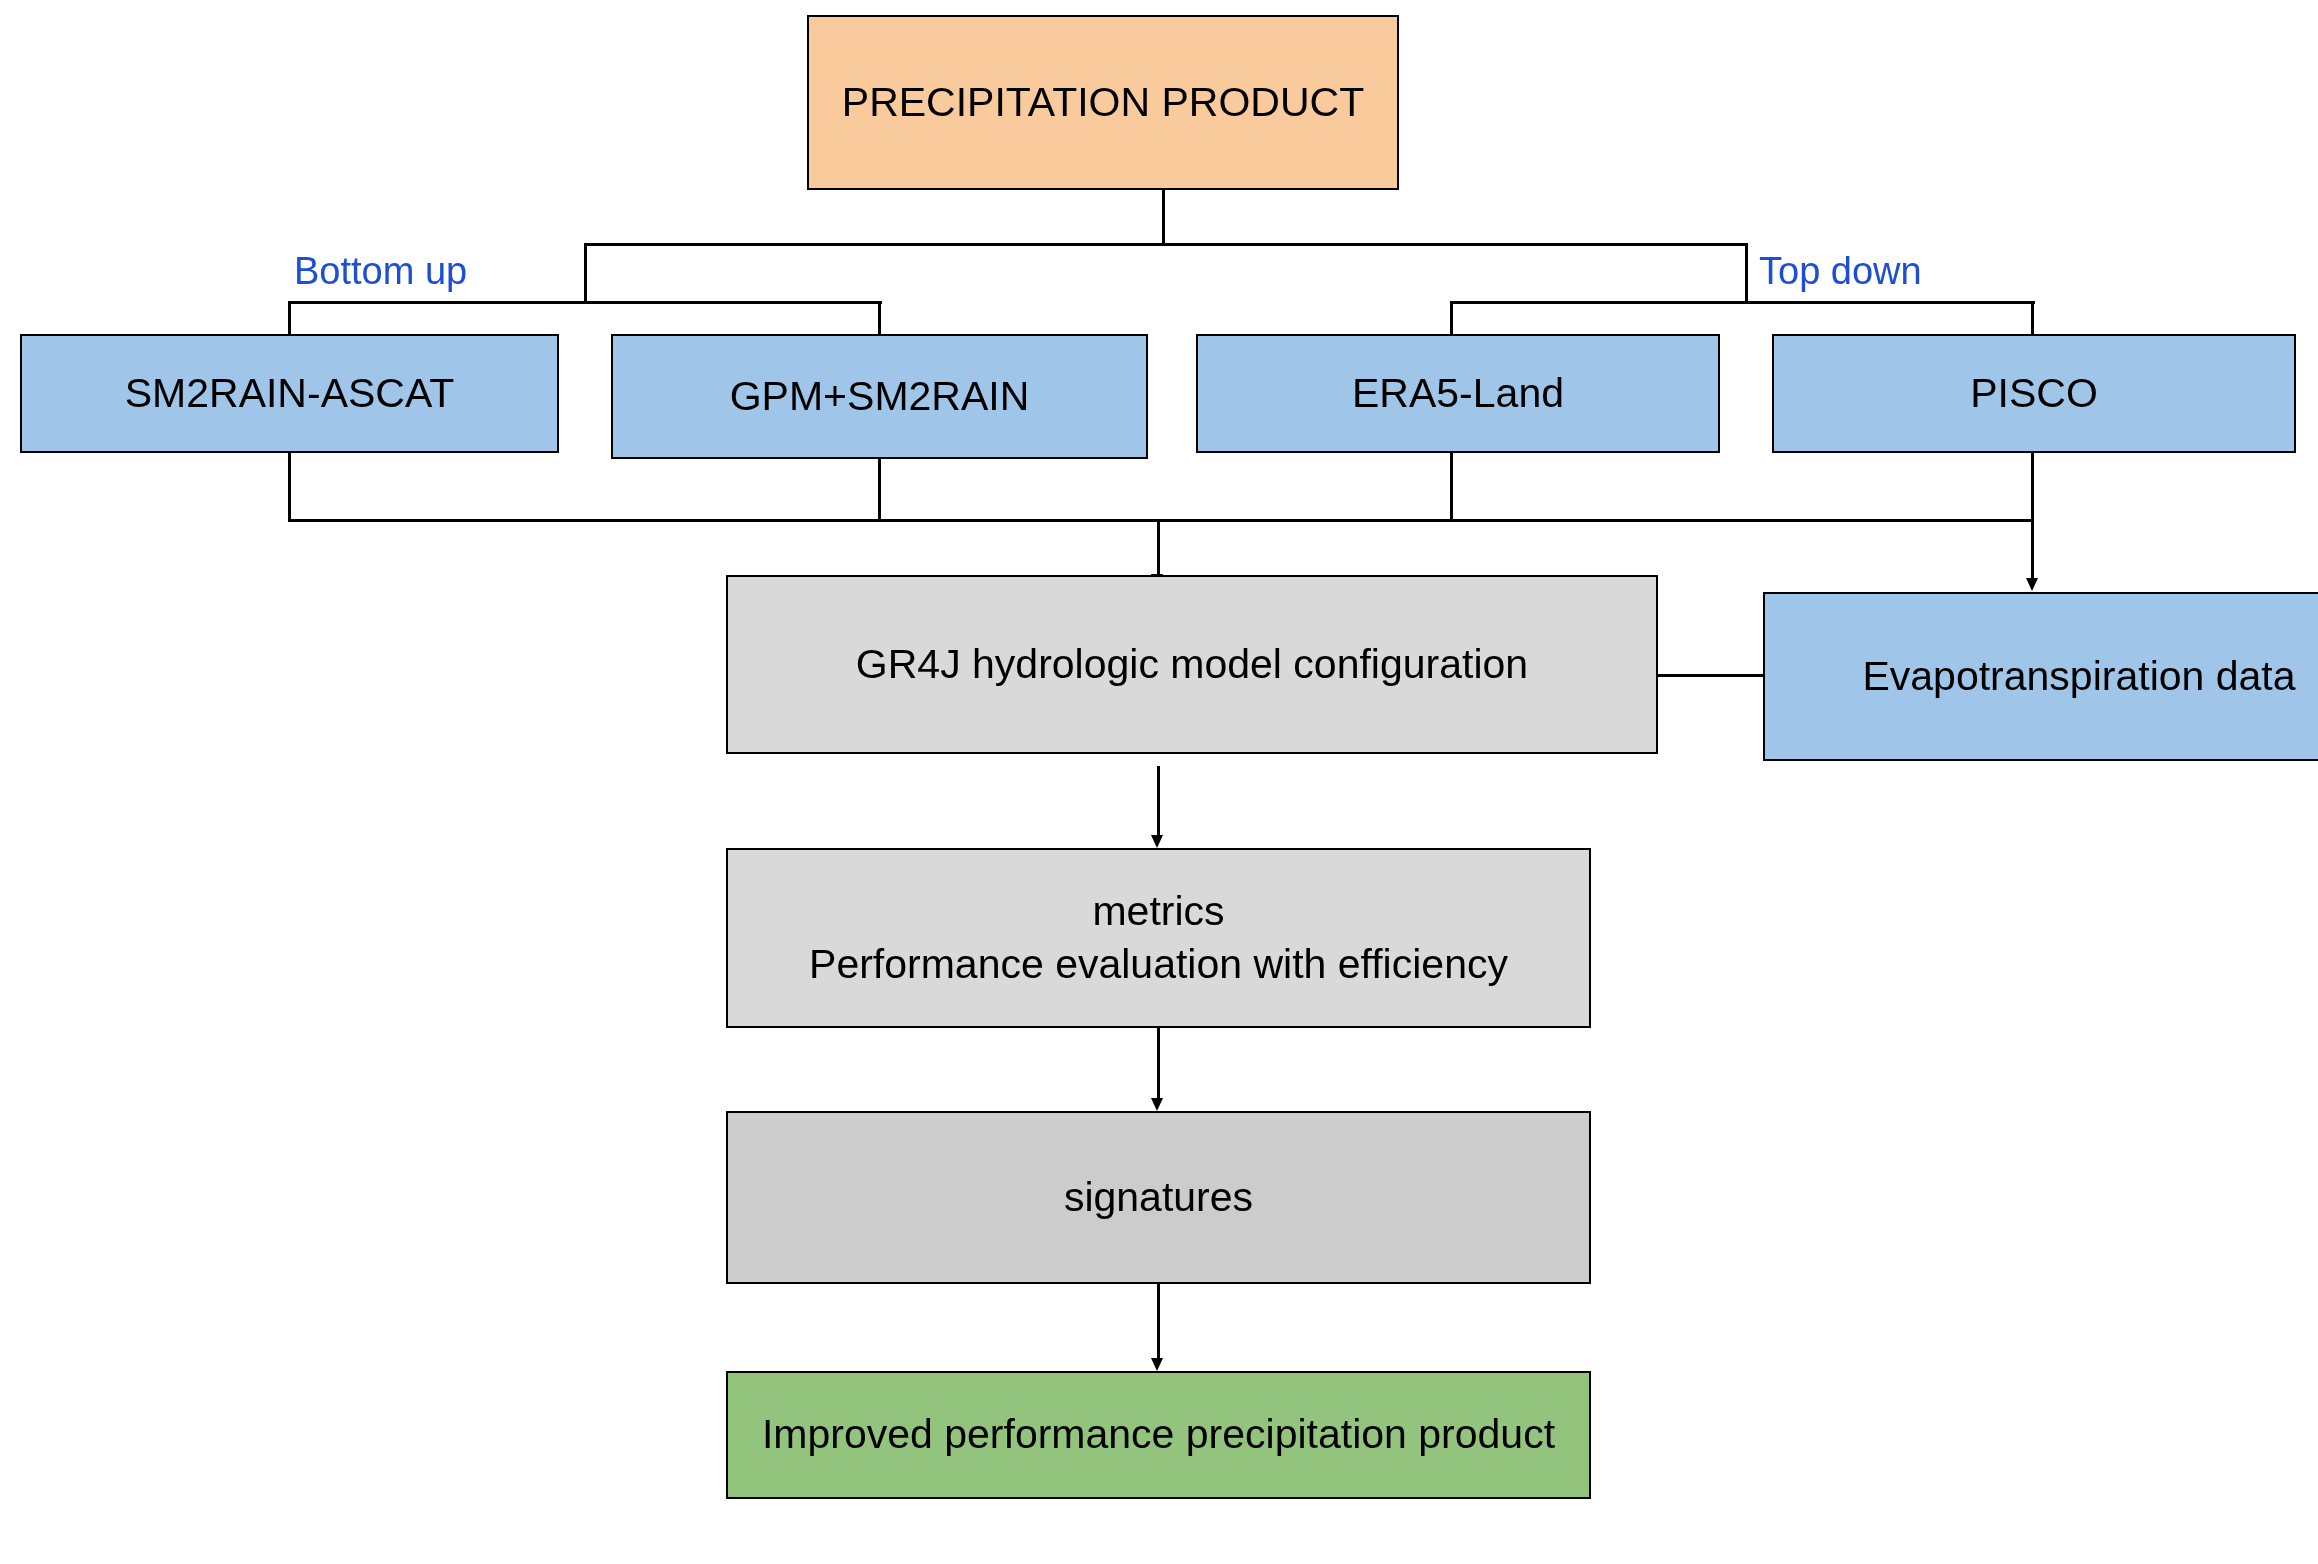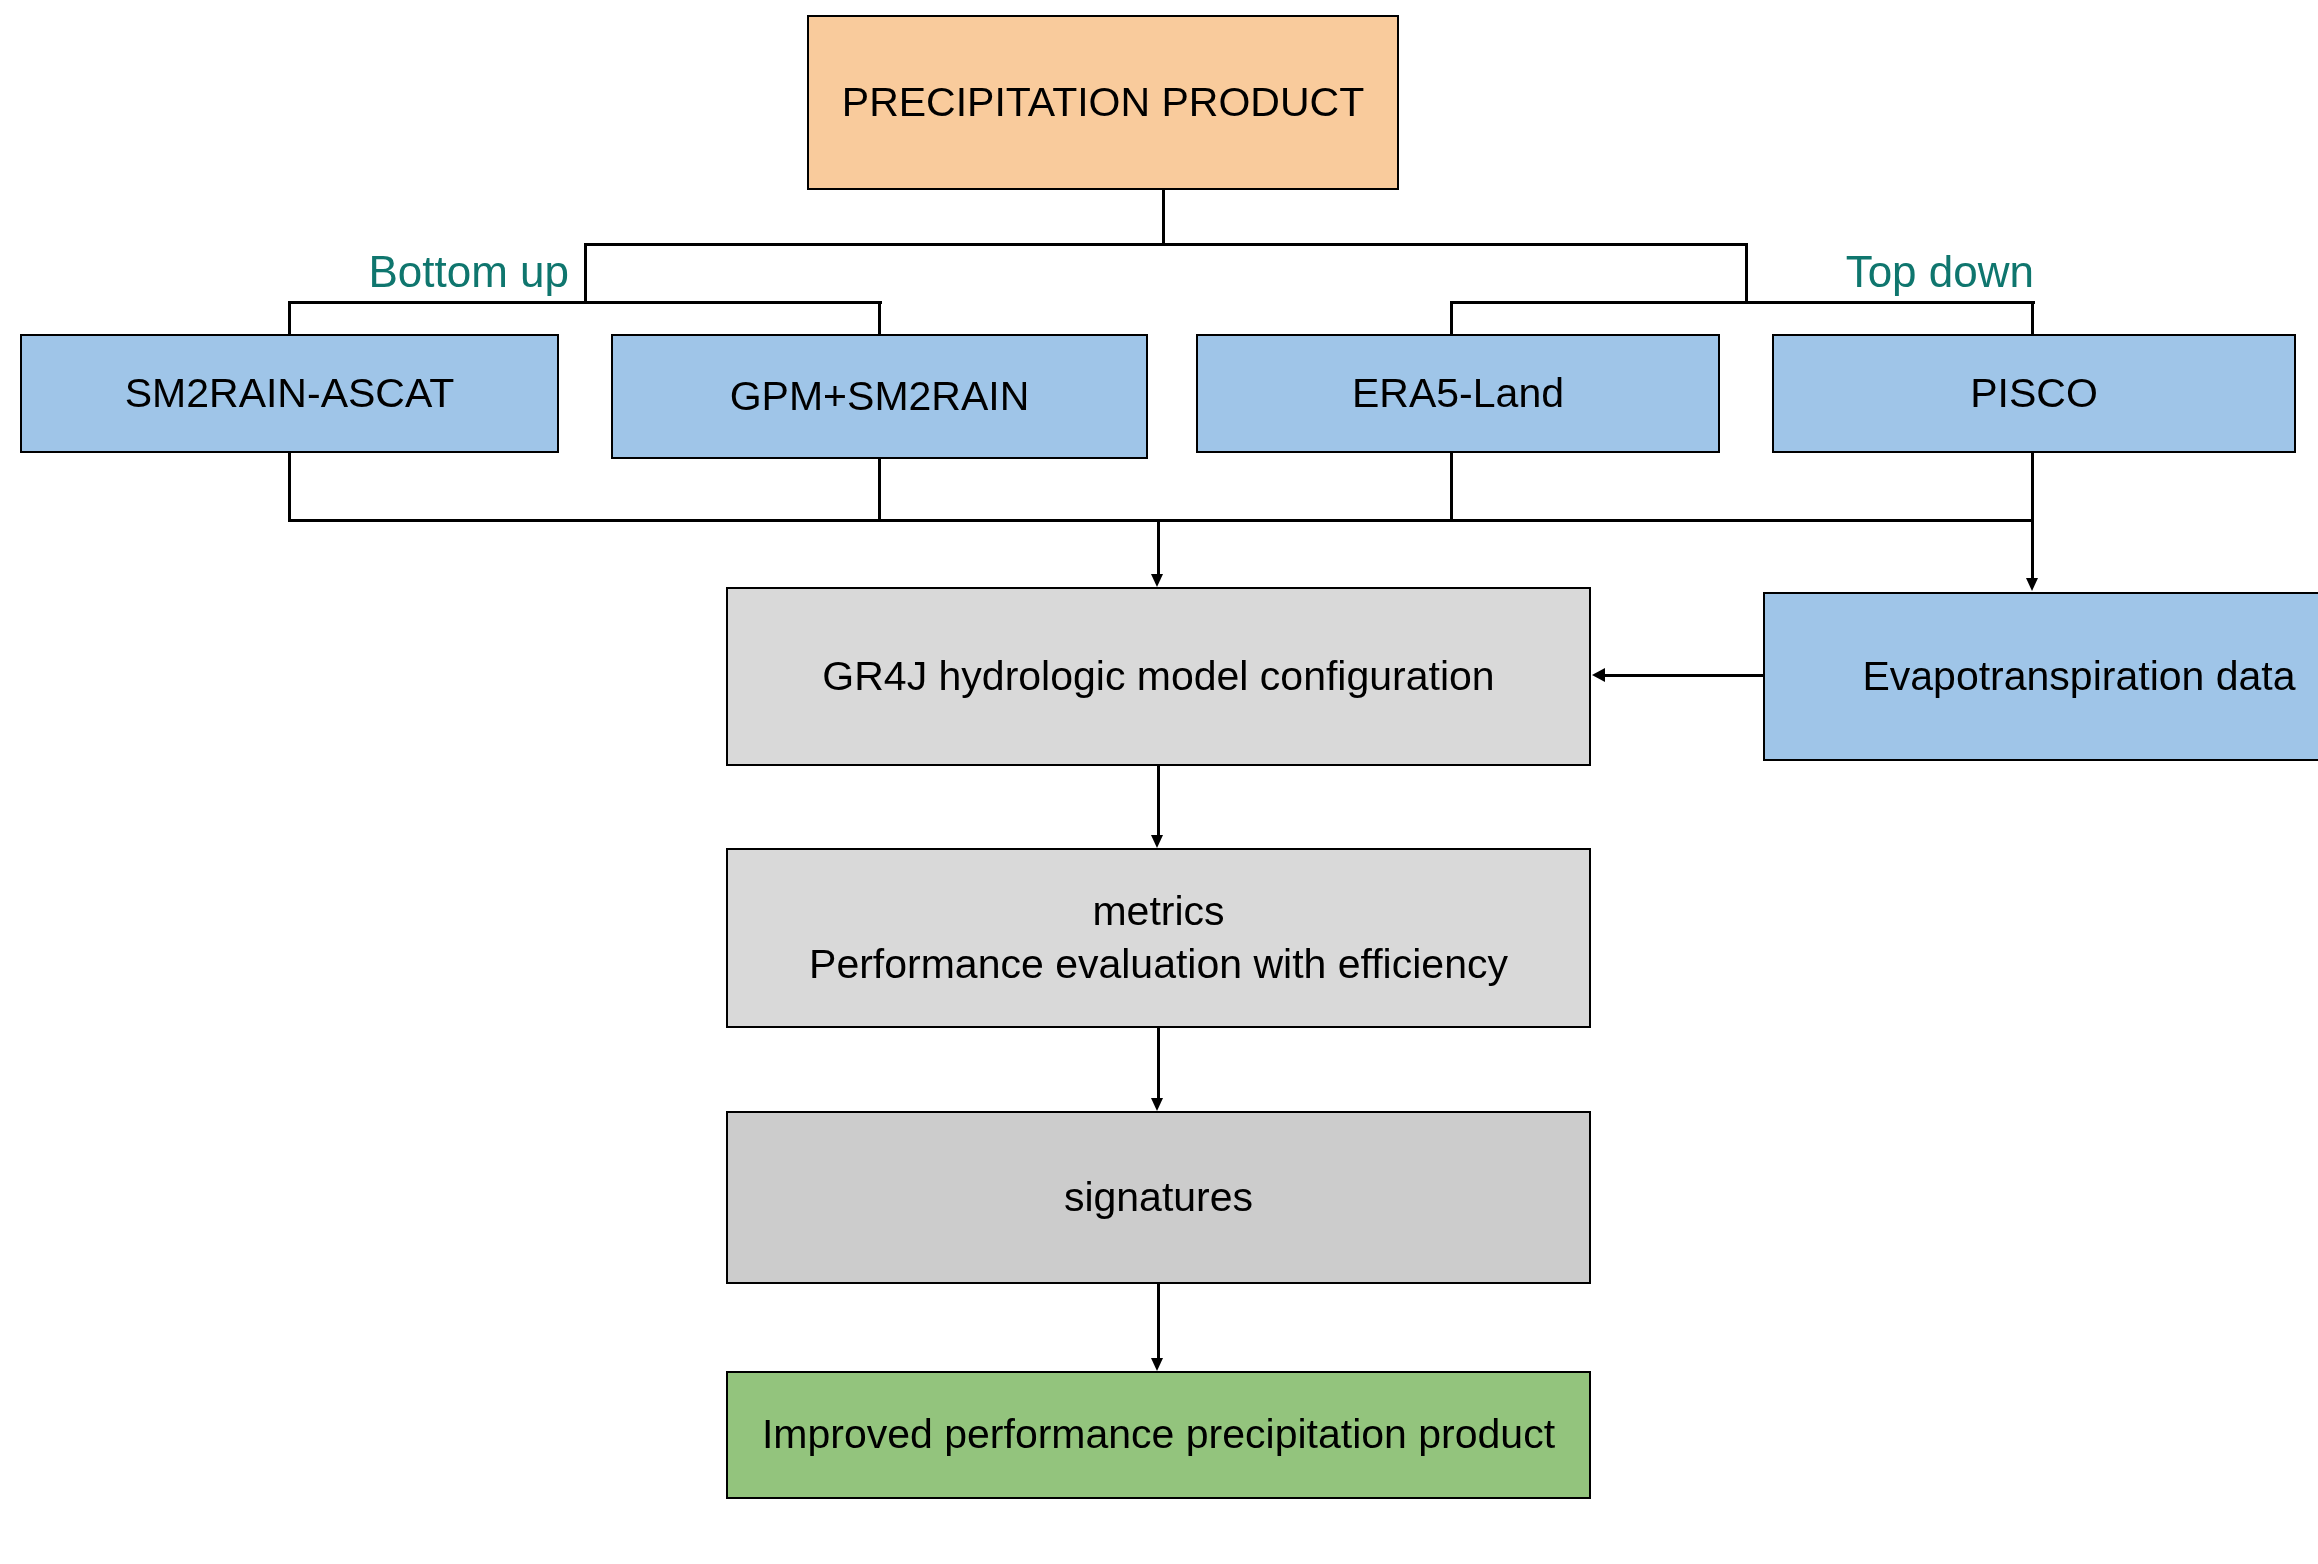--- a/index.html
+++ b/index.html
@@ -8,21 +8,21 @@
     font-family:"Liberation Sans","DejaVu Sans",sans-serif;color:#000;
     overflow:hidden;
   }
   .node{
     position:absolute;box-sizing:border-box;border:2.8px solid #000000;
     display:flex;align-items:center;justify-content:center;text-align:center;
     font-size:41px;line-height:1.3;color:#000;
   }
   .node .label span{display:block;}
   .branch-label{
-    position:absolute;font-size:44px;line-height:39px;text-align:right;color:#0f766e;
+    position:absolute;font-size:38px;line-height:39px;text-align:left;color:#1d4ed8;
   }
   .line{position:absolute;background:#000000;}
   .arrow-down{
     position:absolute;width:0;height:0;
     border-left:6.9px solid transparent;border-right:6.9px solid transparent;
     border-top:13px solid #000000;
   }
   .arrow-left{
     position:absolute;width:0;height:0;
     border-top:7.6px solid transparent;border-bottom:7.6px solid transparent;
@@ -98,21 +98,21 @@
       <span>ERA5-Land</span>
     </div>
 </div>
 
 <div class="node" style="left: 1772px; top: 334px; width: 524px; height: 119px; background-color: rgb(159, 197, 232);">
   <div class="label">
       <span>PISCO</span>
     </div>
 </div>
 
-<div class="node" style="left: 726px; top: 587px; width: 865px; height: 179px; background-color: rgb(217, 217, 217);">
+<div class="node" style="left: 726px; top: 575px; width: 932px; height: 179px; background-color: rgb(217, 217, 217);">
   <div class="label">
       <span>GR4J hydrologic model configuration</span>
     </div>
 </div>
 
 <div class="node" style="left: 1763px; top: 592px; width: 632px; height: 169px; background-color: rgb(159, 197, 232);">
   <div class="label">
       <span>Evapotranspiration data</span>
     </div>
 </div>

